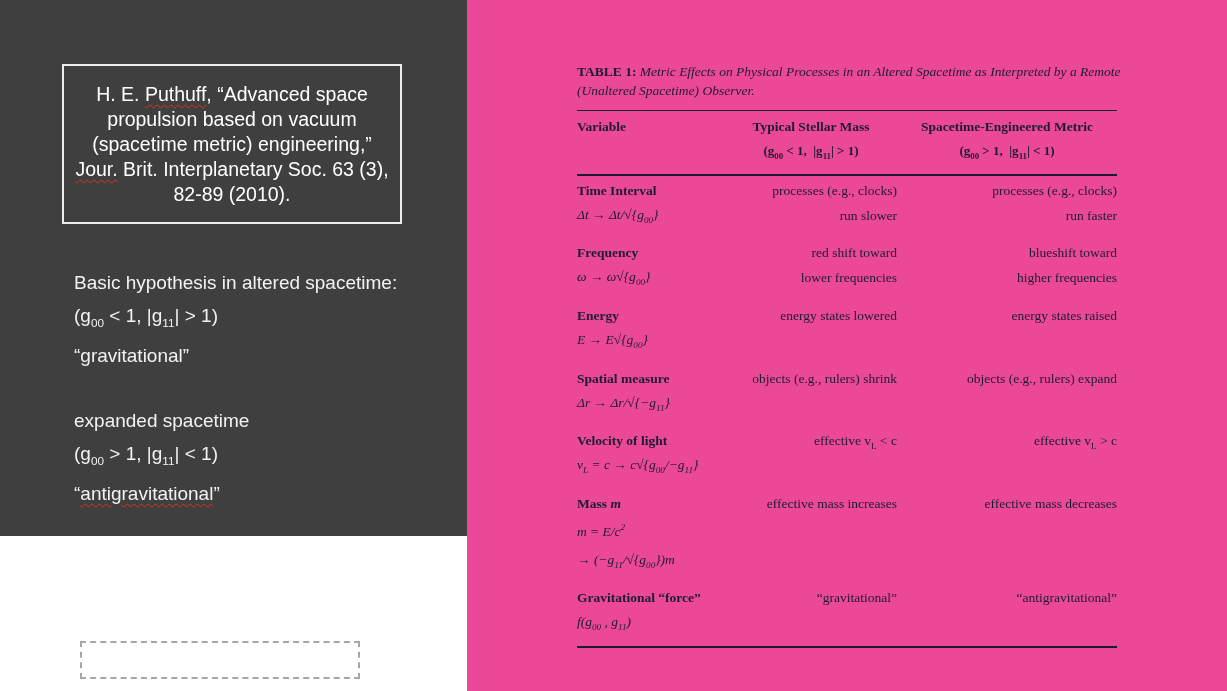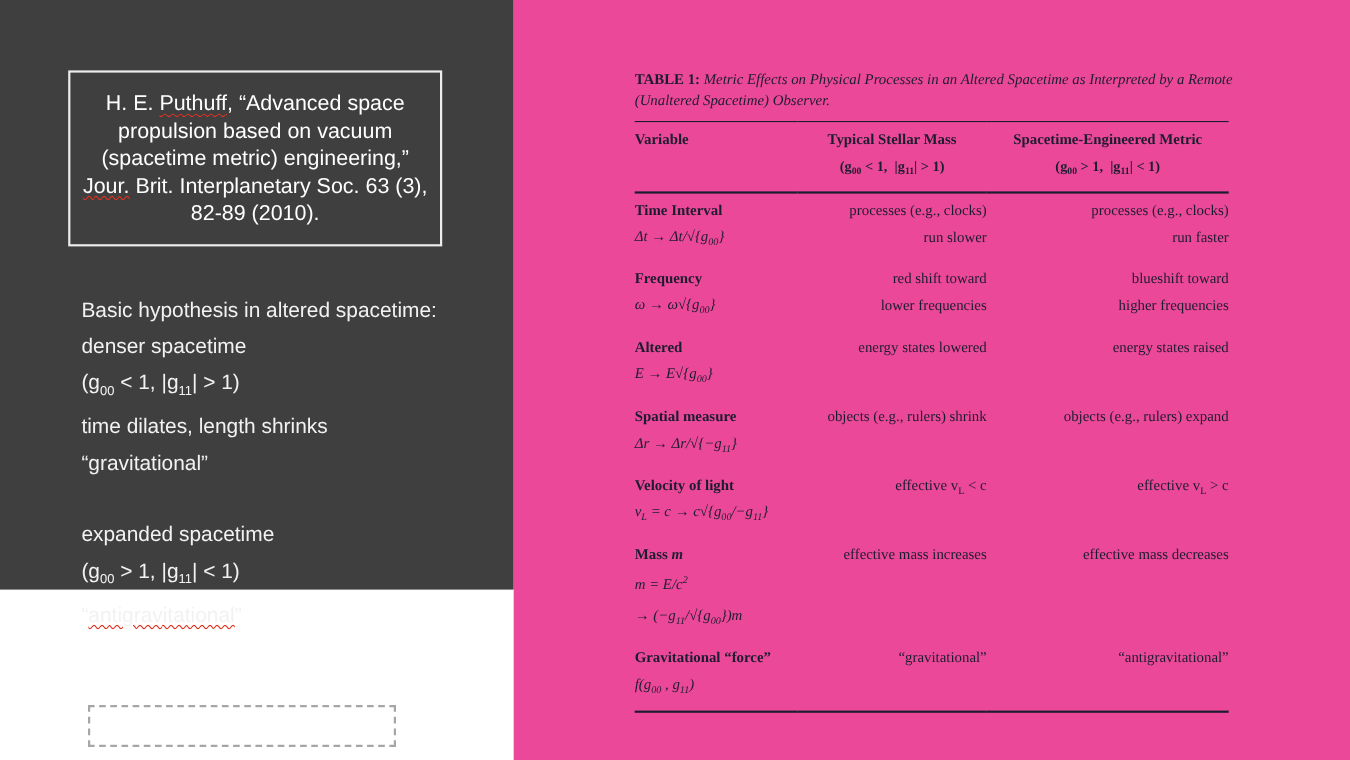--- a/index.html
+++ b/index.html
@@ -57,23 +57,21 @@
 <div class="slide">
 
   <div class="left-panel">
 
     <div class="citation-box">
       <div><span>H. E. </span><span class="sperr">Puthuff</span><span>, “Advanced space propulsion based on vacuum (spacetime metric) engineering,” </span><span class="sperr">Jour.</span><span> Brit. Interplanetary Soc. 63 (3), 82-89 (2010).</span></div>
     </div>
 
     <div class="body-text">
       <div class="bline">Basic hypothesis in altered spacetime:</div>
-      <div class="bline">denser spacetime</div>
       <div class="bline">(g<sub>00</sub> &lt; 1, |g<sub>11</sub>| &gt; 1)</div>
-      <div class="bline">time dilates, length shrinks</div>
       <div class="bline">“gravitational”</div>
       <div class="bline gap">expanded spacetime</div>
       <div class="bline">(g<sub>00</sub> &gt; 1, |g<sub>11</sub>| &lt; 1)</div>
       <div class="bline"><span>“</span><span class="sperr">antigravitational</span><span>”</span></div>
     </div>
 
     <div class="page-box">
       <span>6</span>
     </div>
 
@@ -130,21 +128,21 @@
               <div class="cell-line">red shift toward</div>
               <div class="cell-line">lower frequencies</div>
             </td>
             <td class="cc">
               <div class="cell-line">blueshift toward</div>
               <div class="cell-line">higher frequencies</div>
             </td>
           </tr>
           <tr>
             <td class="c1">
-              <div class="var">Altered</div>
+              <div class="var">Energy</div>
               <div class="formula">E → E√{g<sub>00</sub>}</div>
             </td>
             <td class="cc">
               <div class="cell-line">energy states lowered</div>
             </td>
             <td class="cc">
               <div class="cell-line">energy states raised</div>
             </td>
           </tr>
           <tr>

